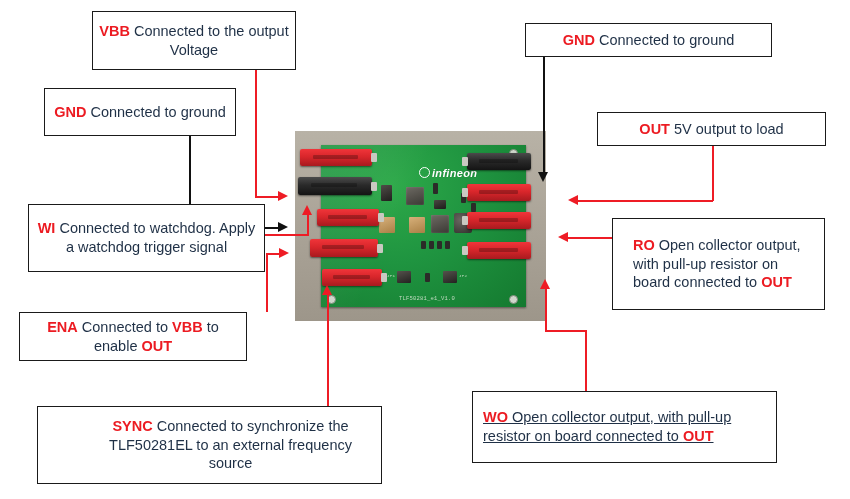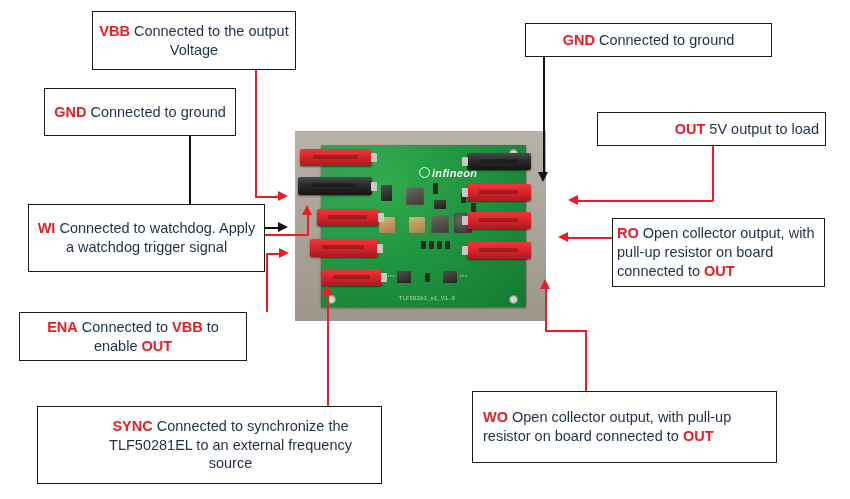--- a/index.html
+++ b/index.html
@@ -328,31 +328,31 @@
       <span class="sig">SYNC</span><span> Connected to synchronize the TLF50281EL to an external frequency source</span>
     </div>
   </div>
 
   <div class="callout" style="left:525px; top:23px; width:247px; height:34px;">
     <div class="t">
       <span class="sig">GND</span><span> Connected to ground</span>
     </div>
   </div>
 
-  <div class="callout" style="left:597px; top:112px; width:229px; height:34px;justify-content:flex-end;">
+  <div class="callout" style="left:597px; top:112px; width:229px; height:34px;">
     <div class="t">
       <span class="sig">OUT</span><span> 5V output to load</span>
     </div>
   </div>
 
-  <div class="callout left-align" style="left:612px; top:218px; width:213px; height:69px; padding-left:4px;">
+  <div class="callout left-align" style="left:612px; top:218px; width:213px; height:92px; padding-left:20px;">
     <div class="t" style="text-indent:0;">
       <span class="sig">RO</span><span> Open collector output, with pull-up resistor on board connected to </span><span class="sig">OUT</span>
     </div>
   </div>
 
   <div class="callout left-align" style="left:472px; top:391px; width:305px; height:72px; padding-left:10px;">
-    <div class="t" style="text-indent:0;">
+    <div class="t" style="text-indent:0;text-decoration:underline;">
       <span class="sig">WO</span><span> Open collector output, with pull-up resistor on board connected to </span><span class="sig">OUT</span>
     </div>
   </div>
 
 </div>
 
 </body></html>

